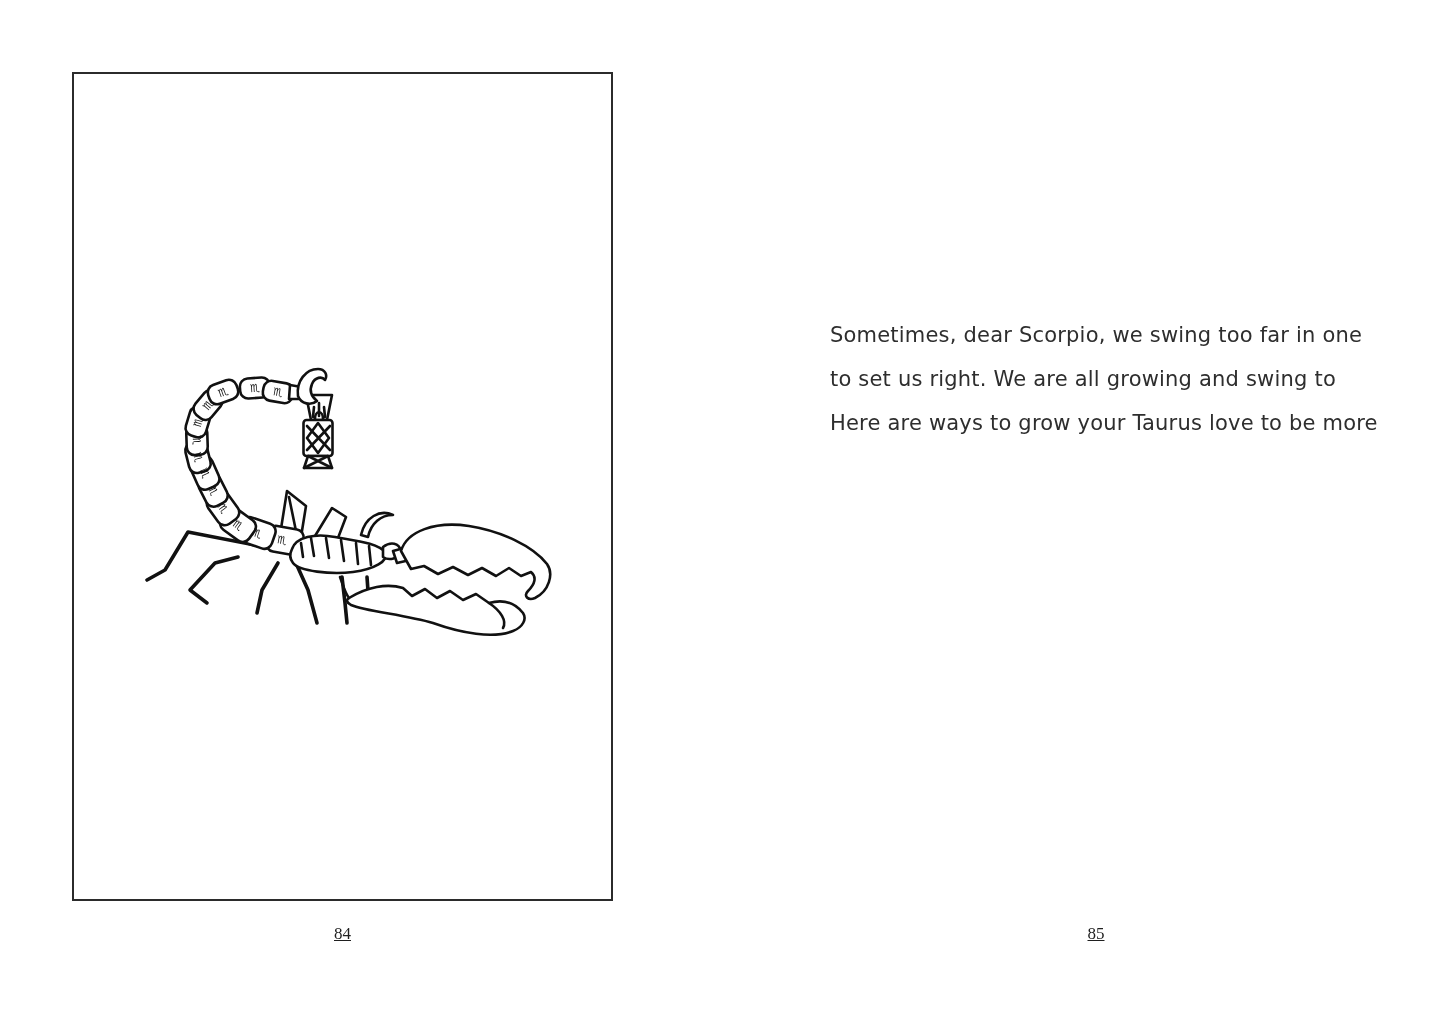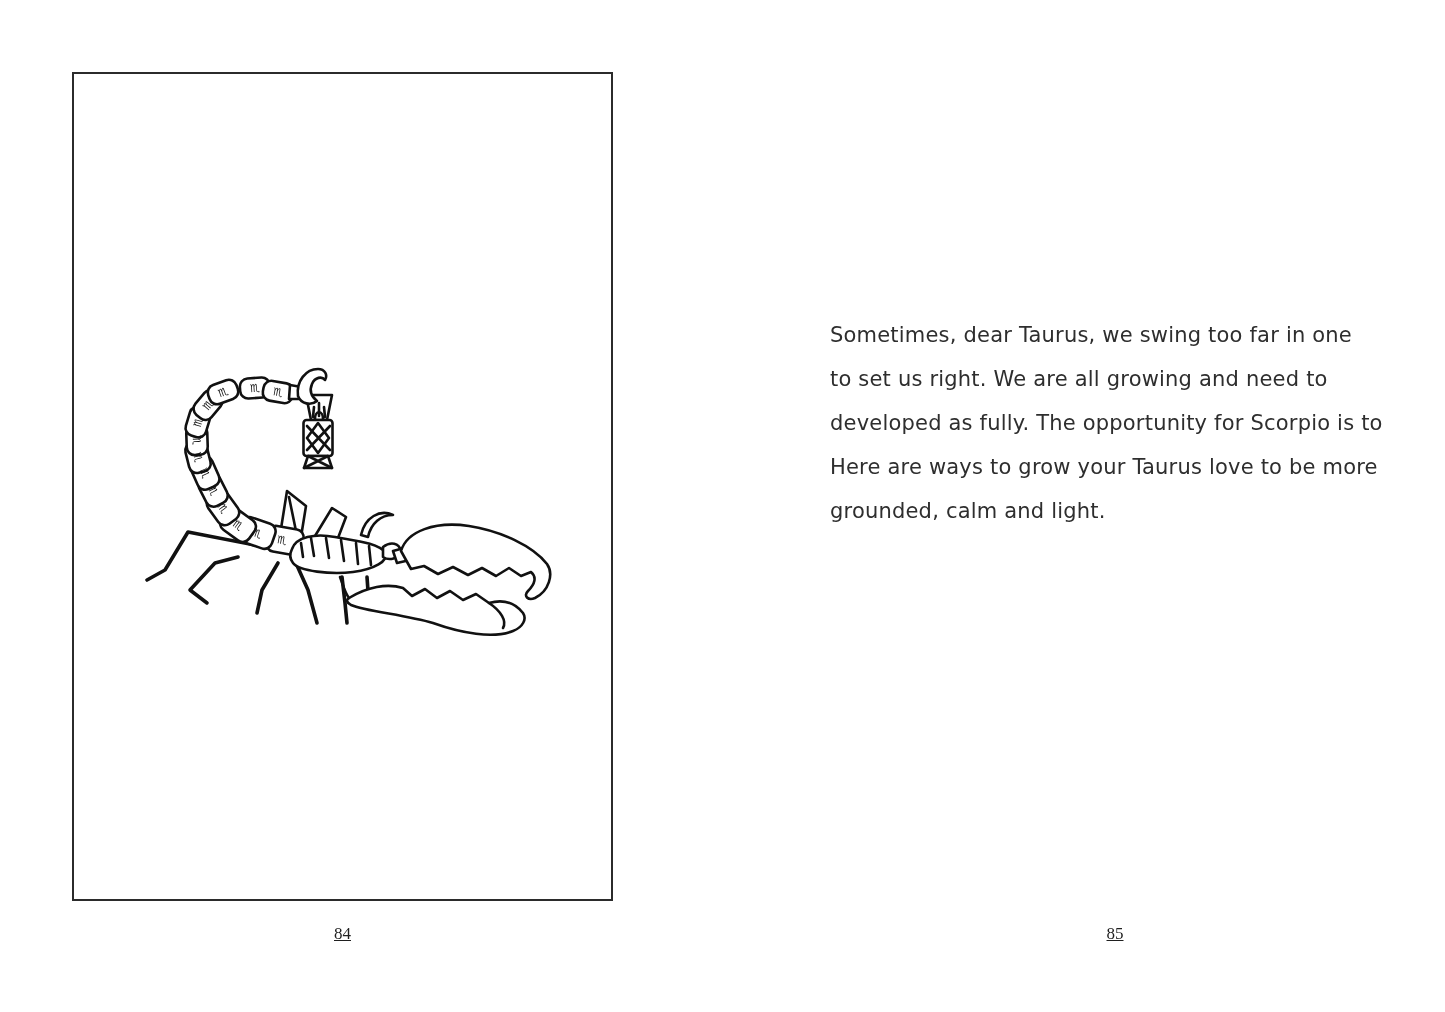--- a/index.html
+++ b/index.html
@@ -13,21 +13,21 @@
   .illustration {
     position:absolute; left:61px; top:291px; width:430px; height:300px;
   }
 
   .pageno {
     position:absolute; top:922px; height:24px;
     font-family:"Liberation Serif", serif; font-size:17px; color:#1f1f1f;
     text-align:center; line-height:24px;text-decoration:underline;
   }
   .pageno-left  { left:72px;  width:541px; }
-  .pageno-right { left:845px; width:540px; }
+  .pageno-right { left:826px; width:540px; }
 
   .text-block {
     position:absolute; left:830px; top:313px; width:585px;
   }
   .text-line {
     font-family:"DejaVu Sans", sans-serif;
     font-size:21px; line-height:44px; color:#2e2e2e;
     letter-spacing:0.2px; white-space:nowrap;
   }
 
@@ -114,20 +114,18 @@
       <path class="inkw" d="M214,233 C232,222 252,218 268,223 L277,231 L290,224 L302,233 L315,226 L328,235 L341,229 L354,238 C368,234 380,238 388,248 C392,254 388,262 378,266 C358,274 326,268 298,258 C270,250 230,246 216,240 C211,237 211,235 214,233 Z"></path>
       <path class="ink" d="M354,238 C366,246 372,256 368,263"></path>
       <path class="ink" d="M205,212 C208,220 210,228 214,233"></path>
     </g>
   </svg>
 </div>
 
 <div class="pageno pageno-left">84</div>
 
 <div class="text-block">
-  <div class="text-line">Sometimes, dear Taurus, we swing too far in one</div>
-  <div class="text-line">to set us right. We are all growing and need to</div>
-  <div class="text-line">developed as fully. The opportunity for Scorpio is to</div>
+  <div class="text-line">Sometimes, dear Scorpio, we swing too far in one</div>
+  <div class="text-line">to set us right. We are all growing and swing to</div>
   <div class="text-line">Here are ways to grow your Taurus love to be more</div>
-  <div class="text-line">grounded, calm and light.</div>
 </div>
 
 <div class="pageno pageno-right">85</div>
 
 </body></html>

